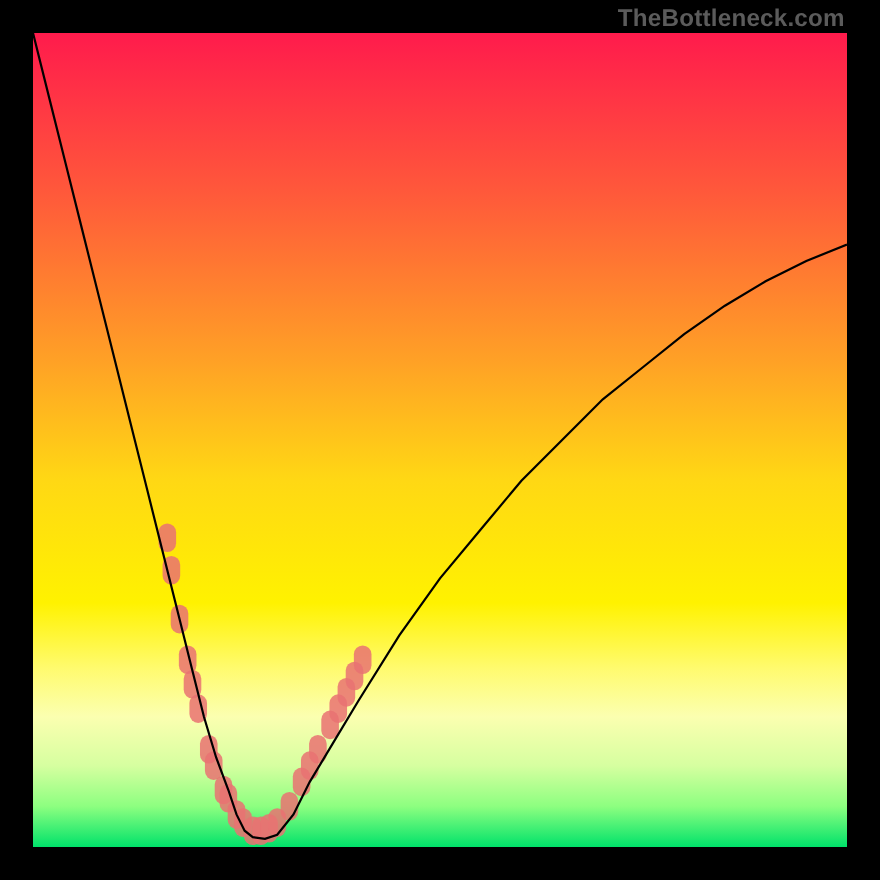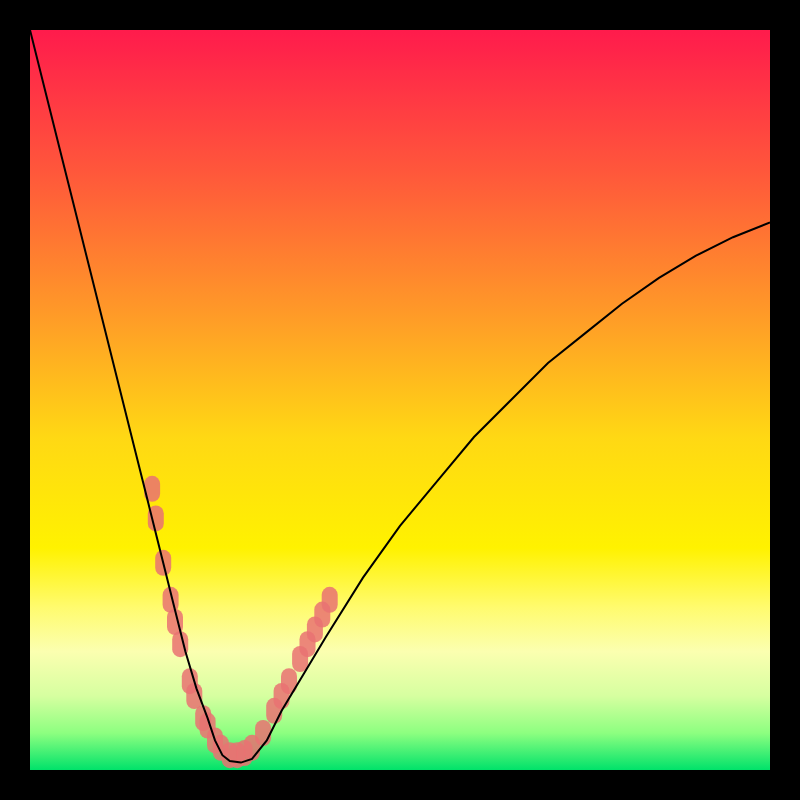--- a/index.html
+++ b/index.html
@@ -53,20 +53,21 @@
   .bead {
     fill: #e97272;
     fill-opacity: 0.85;
   }
 </style>
 </head>
 <body>
 
 <div class="frame">
 
+  <div class="watermark">TheBottleneck.com</div>
 
   <div class="plot-area">
     <svg class="gradient-bg" viewBox="0 0 740 740" preserveAspectRatio="none">
       <defs>
         <linearGradient id="bg-grad" x1="0" y1="0" x2="0" y2="1">
             <stop offset="0%" stop-color="#ff1b4c"></stop>
             <stop offset="20%" stop-color="#ff5a3a"></stop>
             <stop offset="40%" stop-color="#ffa026"></stop>
             <stop offset="55.00000000000001%" stop-color="#ffd814"></stop>
             <stop offset="70%" stop-color="#fff200"></stop>

